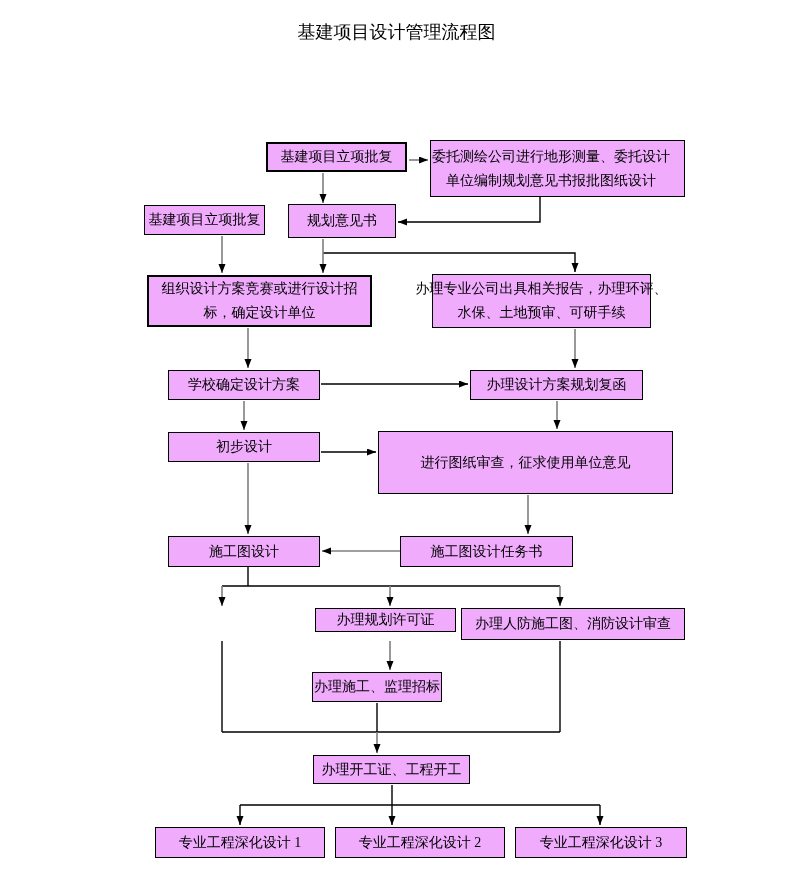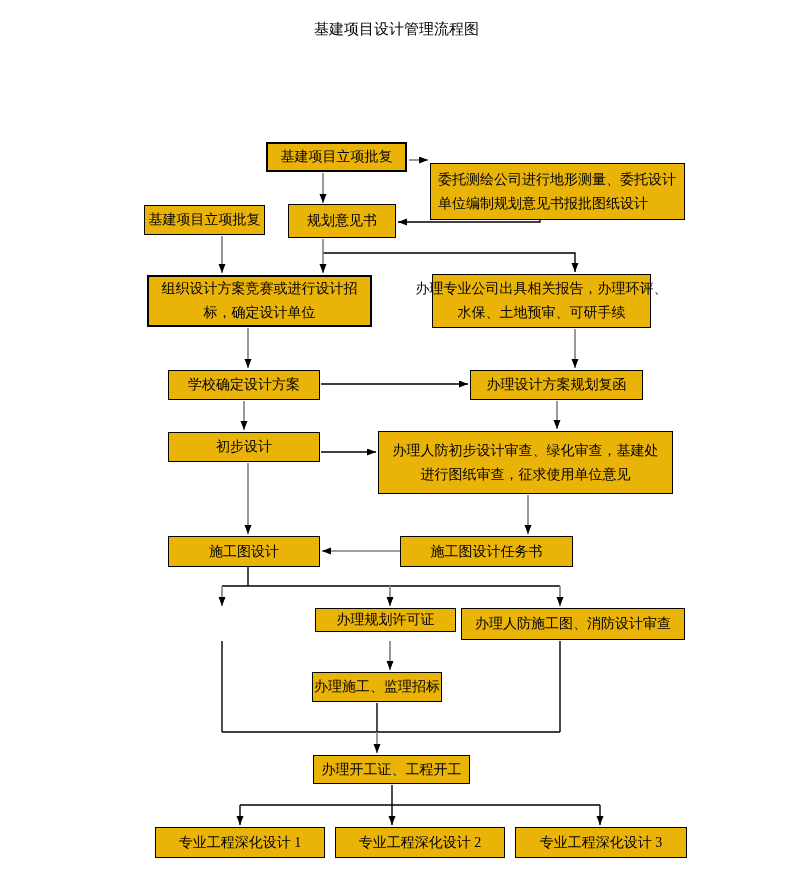--- a/index.html
+++ b/index.html
@@ -1,26 +1,26 @@
 <!DOCTYPE html>
 <html><head>
 <meta charset="utf-8">
 <style>
   html,body{margin:0;padding:0;background:#ffffff;}
   body{font-family:"Liberation Serif","DejaVu Serif",serif;}
   .page{position:relative;width:793px;height:880px;background:#ffffff;overflow:hidden;}
   .title{position:absolute;left:0;top:20px;width:100%;text-align:center;
-         font-size:15px;color:#000;letter-spacing:0px;}
+         font-size:18px;color:#000;letter-spacing:0px;}
   .wires{position:absolute;left:0;top:0;width:793px;height:880px;pointer-events:none;z-index:1;}
-  .node{position:absolute;box-sizing:border-box;background:#eab308;border:1px solid #000;
+  .node{position:absolute;box-sizing:border-box;background:#f0abfc;border:1px solid #000;
         display:flex;flex-direction:column;justify-content:center;align-items:center;
         font-size:14px;line-height:24px;color:#000;z-index:2;}
   .node .ln{display:block;white-space:nowrap;text-align:center;}
   .node.heavy{border-width:2px;}
-  .node.leftalign{align-items:flex-start;padding-left:7px;padding-right:20px;margin-top:23px;}
+  .node.leftalign{align-items:center;padding-left:7px;padding-right:20px;}
   .node.leftalign .ln{text-align:left;}
 </style>
 </head>
 <body>
 
 <div class="page">
 
   <div class="title">基建项目设计管理流程图</div>
 
   <svg class="wires" width="793" height="880" viewBox="0 0 793 880" xmlns="http://www.w3.org/2000/svg">
@@ -101,21 +101,20 @@
 
   <div class="node" style="left:470px;top:370px;width:173px;height:30px">
     <span class="ln">办理设计方案规划复函</span>
   </div>
 
   <div class="node" style="left:168px;top:432px;width:152px;height:30px">
     <span class="ln">初步设计</span>
   </div>
 
   <div class="node" style="left:378px;top:431px;width:295px;height:63px">
-    <span class="ln">办理人防初步设计审查、绿化审查，基建处</span>
     <span class="ln">进行图纸审查，征求使用单位意见</span>
   </div>
 
   <div class="node" style="left:168px;top:536px;width:152px;height:31px">
     <span class="ln">施工图设计</span>
   </div>
 
   <div class="node" style="left:400px;top:536px;width:173px;height:31px">
     <span class="ln">施工图设计任务书</span>
   </div>

